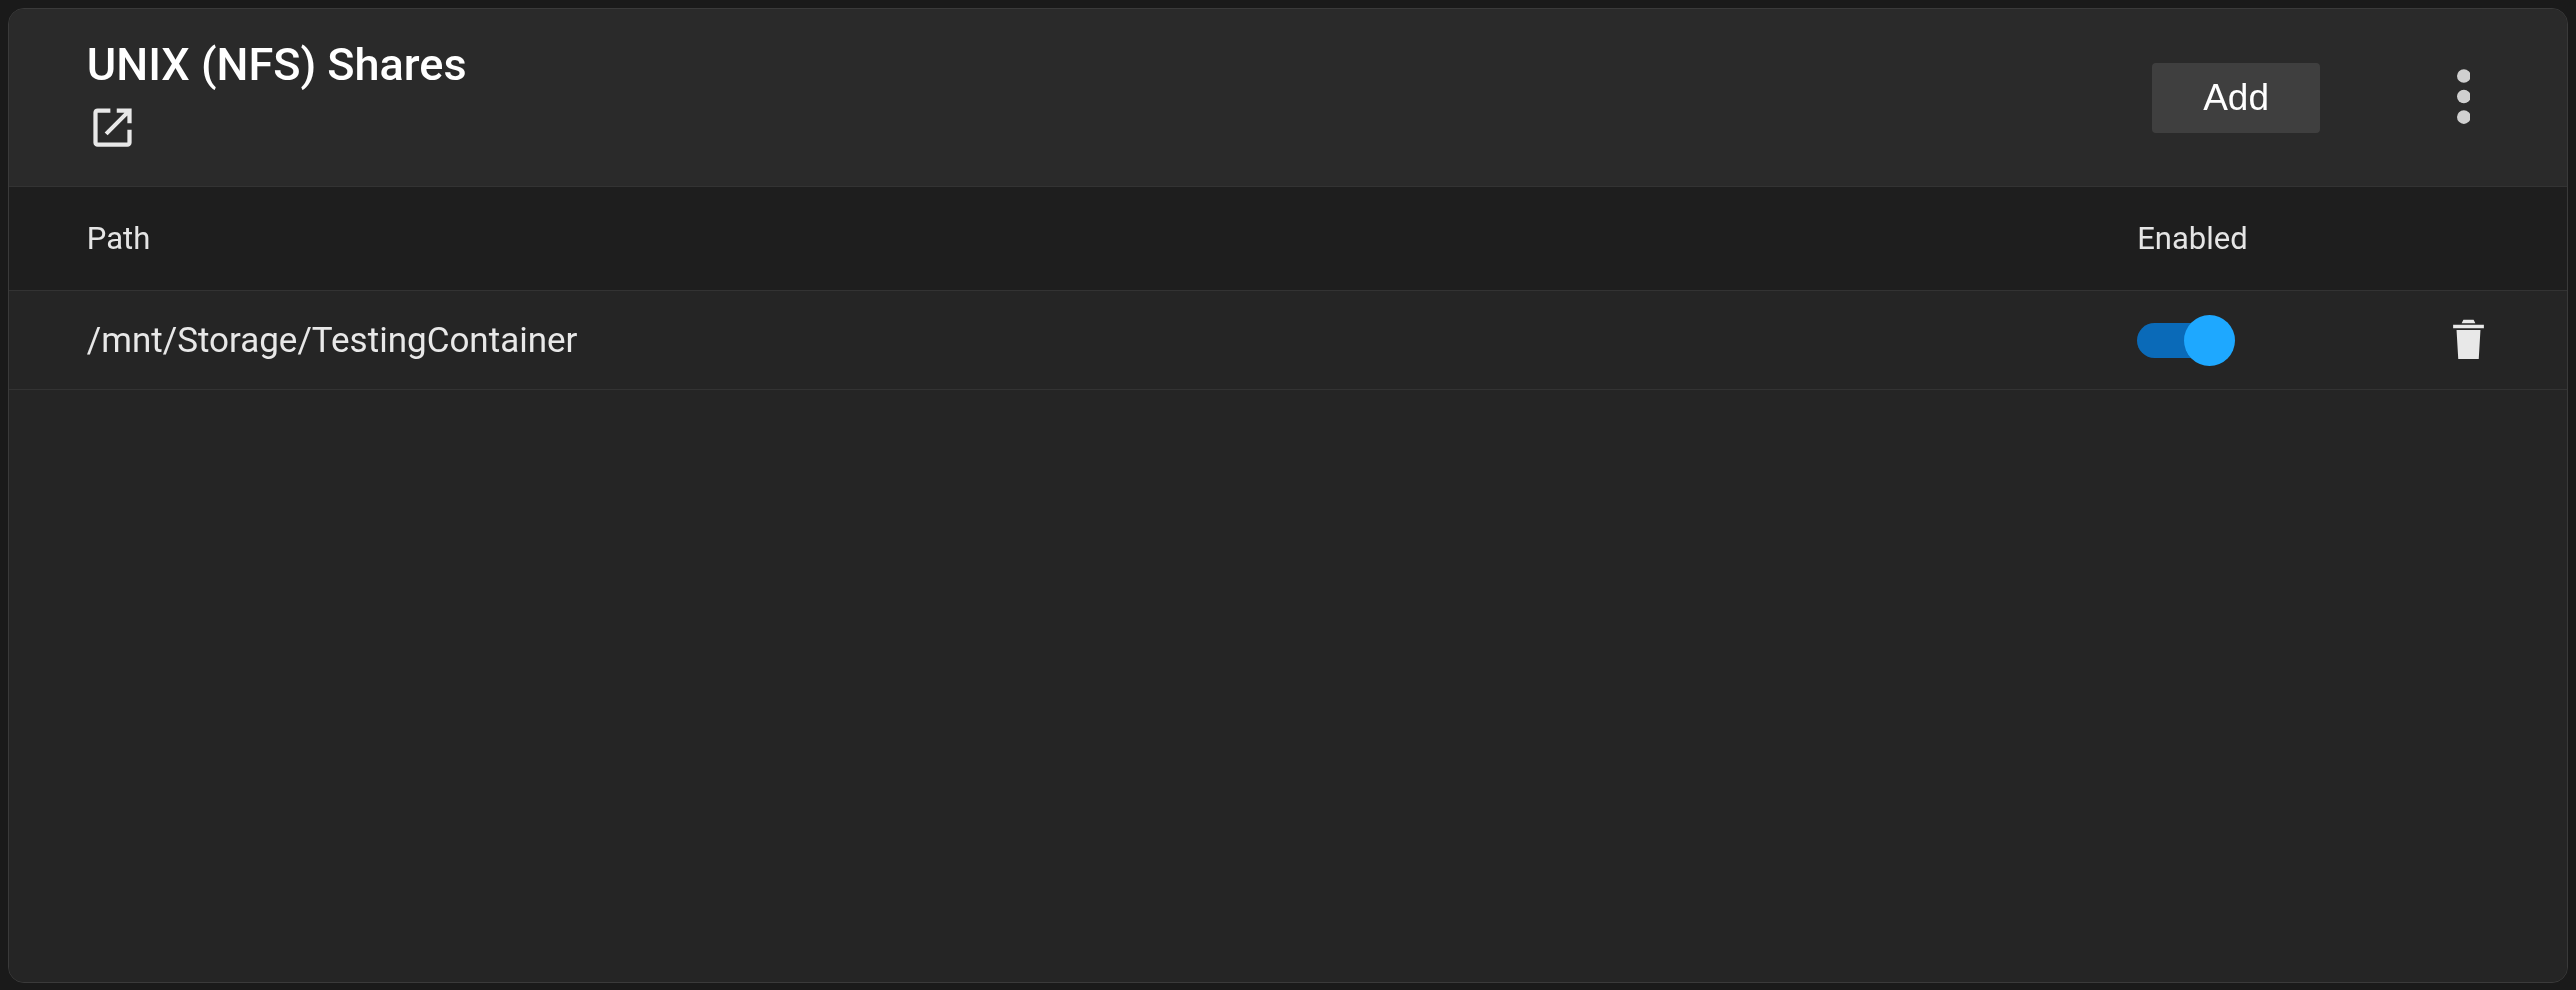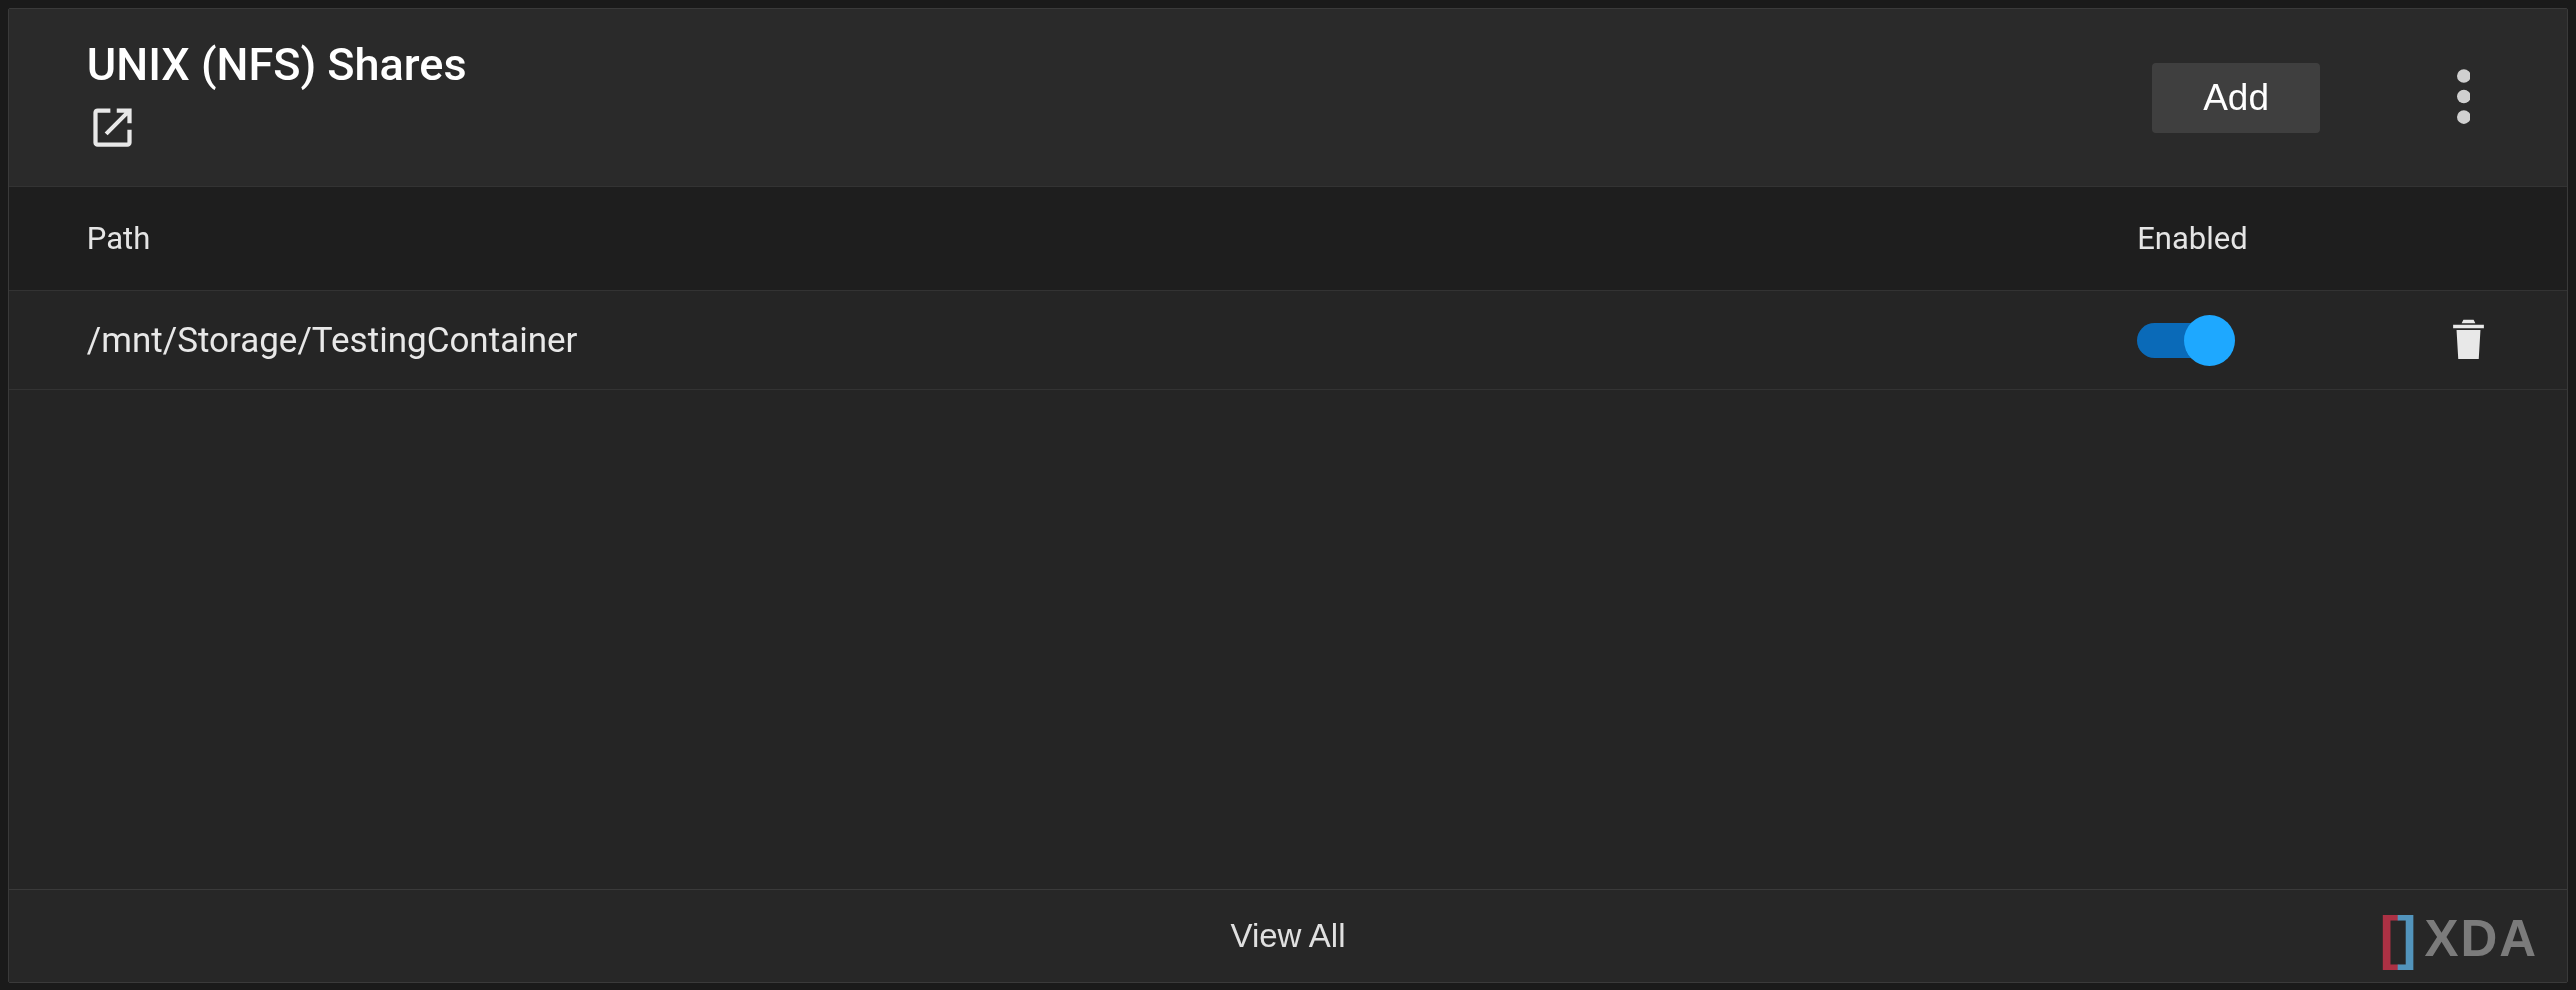--- a/index.html
+++ b/index.html
@@ -15,21 +15,21 @@
       height: 991px;
       display: flex;
       align-items: flex-start;
       justify-content: flex-start;
       padding: 7.8px;
     }
     .card {
       width: 100%;
       background: #252525;
       border: 1px solid #3a3a3a;
-      border-radius: 2px;
+      border-radius: 16px;
       overflow: hidden;
       display: flex;
       flex-direction: column;
       height: 975px;
     }
     .card-header {
       display: flex;
       align-items: center;
       padding: 29px 68px 29px 78px;
       background: #2a2a2a;
@@ -238,22 +238,14 @@
           <span>
             <svg viewBox="0 0 24 28">
                 <path d="M3 6h18v2H3V6zm2 3h14l-1 17H6L5 9zm4-6h6l1 2H8l1-2z"></path>
               </svg>
           </span>
         </button>
       </div>
     </div>
   </div>
 
-  <div class="card-footer">
-    <button class="view-all">View All</button>
-    <div class="watermark">
-      <span class="wm-bracket-left">[</span>
-      <span class="wm-bracket-right">]</span>
-      <span class="wm-text">XDA</span>
-    </div>
-  </div>
 </div>
 
 
 </body></html>

